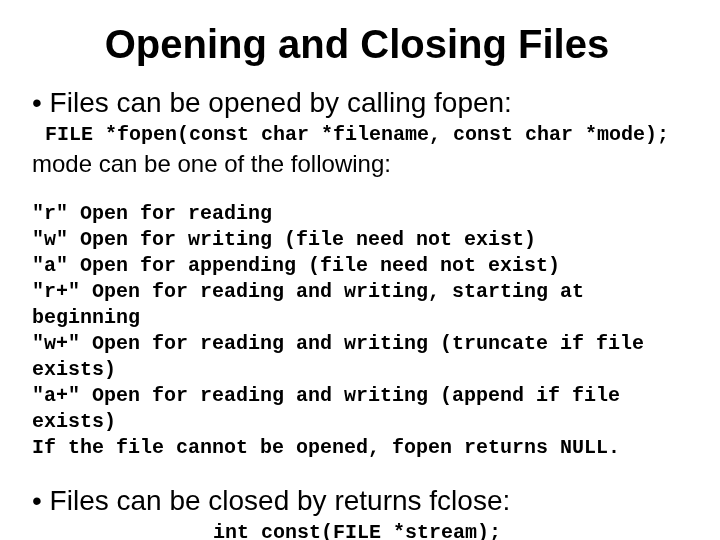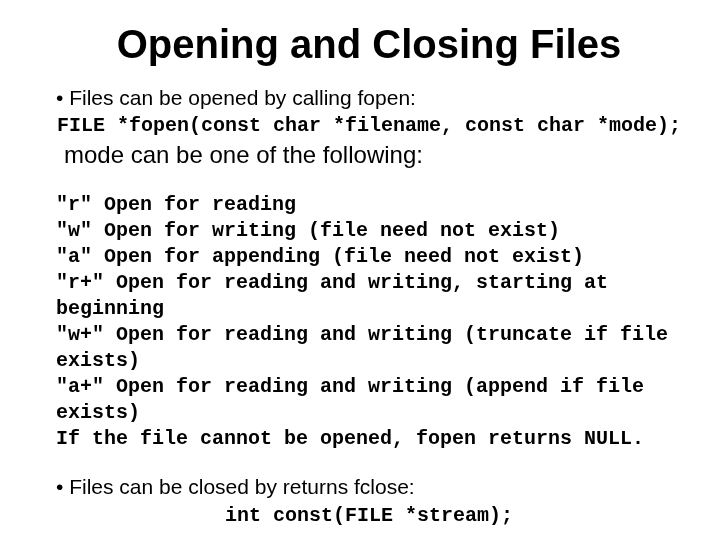--- a/index.html
+++ b/index.html
@@ -8,46 +8,46 @@
     width: 720px;
     height: 540px;
     background: #ffffff;
     font-family: Arial, Helvetica, sans-serif;
     color: #000000;
   }
   .slide {
     box-sizing: border-box;
     width: 720px;
     height: 540px;
-    padding: 18px 38px 20px 56px;
+    padding: 18px 38px 20px 32px;
   }
   .title {
     font-size: 40px;
     font-weight: bold;
     text-align: center;
     margin: 4px 0 18px 0;
     letter-spacing: 0px;
   }
   .bullet {
-    font-size: 21px;
+    font-size: 28px;
     margin: 6px 0 2px 0;
     line-height: 1.25;
   }
   .code {
     font-family: "Courier New", Courier, monospace;
     font-size: 20px;
     font-weight: bold;
     white-space: pre-wrap;
     margin: 0 0 2px 0;
     line-height: 1.25;
     text-align: center;
   }
   .body {
     font-size: 24px;
-    margin: 0 0 2px 8px;
+    margin: 0 0 2px 0;
     line-height: 1.25;
   }
   .modes {
     font-family: "Courier New", Courier, monospace;
     font-size: 20px;
     font-weight: bold;
     white-space: pre-wrap;
     line-height: 1.3;
     margin-top: 22px;
     margin-bottom: 22px;

